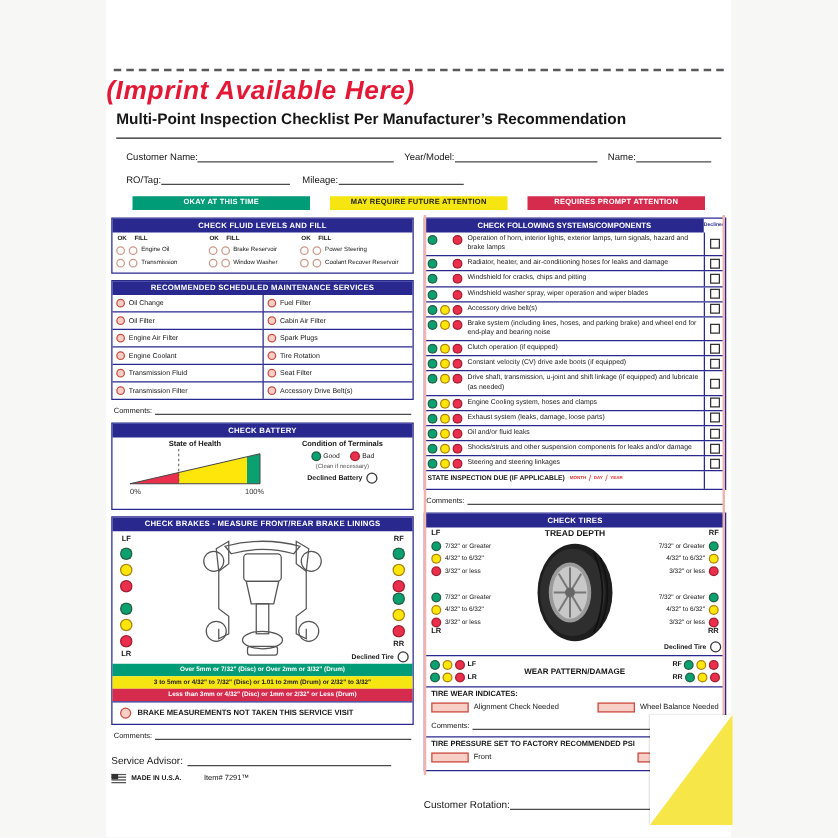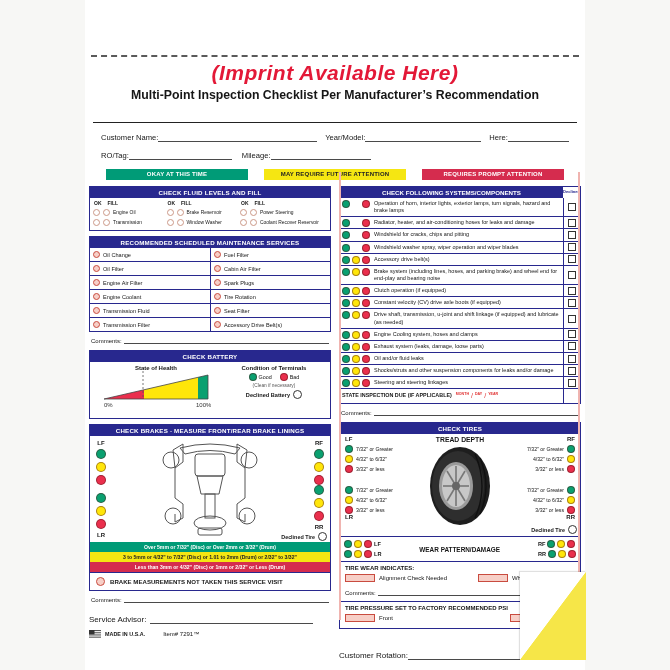--- a/index.html
+++ b/index.html
@@ -1,21 +1,21 @@
 <!DOCTYPE html>
 <html style="--navy: #28288e; --green: #0aa070; --yellow: #ffe60a; --red: #ea2f4d; --red2: #e03030; --bargreen: #009b77; --baryellow: #f5e612; --barred: #d52c4e; --imprint: #e31837; --pinkfill: #f7cfc7; --pinkbrd: #c94b3f; --curl: #f6e648;"><head>
 <meta charset="utf-8">
 <style>
   * { margin:0; padding:0; box-sizing:border-box; }
   body { background:#f4f4f2; font-family:"Liberation Sans", sans-serif; }
   #stage { position:relative; width:670px; height:670px; background:#f7f7f5; overflow:hidden; }
   .sheet { position:absolute; left:85px; top:0; width:500px; height:670px; background:#fff; color:#161616; }
   .perf { border-top:2px dashed #5a5a5a; margin:55px 6px 0 6px; }
-  .imprint { text-align:center; font-style:italic; font-weight:bold; font-size:21px; color:var(--imprint); margin-top:4px; letter-spacing:.5px; }
-  .title { text-align:center; font-weight:bold; font-size:12.3px; margin:3px 8px 10px; padding-bottom:20px; border-bottom:1.4px solid #222; }
+  .imprint { text-align:left; font-style:italic; font-weight:bold; font-size:21px; color:var(--imprint); margin-top:4px; letter-spacing:.5px; }
+  .title { font-weight:bold; font-size:12.3px; margin:3px 8px 10px; padding-bottom:8px; border-bottom:1.4px solid #222; }
   .fields { margin:4px 16px 0; font-size:7.6px; }
   .frow { display:flex; align-items:flex-end; margin-top:9px; }
   .line { border-bottom:1px solid #4a4a4a; height:8px; }
   .legend { display:flex; gap:16px; margin:9px 21px 0; }
   .lbar { flex:1; height:11px; line-height:11px; font-size:6px; font-weight:bold; text-align:center; letter-spacing:.2px; }
   .cols { display:flex; gap:8px; margin:6px 4px 0; }
   .col { flex:1; min-width:0; }
   .box { border:1.4px solid var(--navy); margin-bottom:5px; background:#fff; }
   .bhead { background:var(--navy); color:#fff; font-weight:bold; font-size:6.2px; text-align:center; padding:2px 1px; letter-spacing:.2px; }
   .dot { width:7px; height:7px; border-radius:50%; display:inline-block; flex:none; border:1px solid rgba(70,10,10,.45); }
@@ -114,21 +114,21 @@
     <div class="perf"></div>
     <div class="imprint">(Imprint Available Here)</div>
     <div class="title">Multi-Point Inspection Checklist Per Manufacturer’s Recommendation</div>
 
     <div class="fields">
       <div class="frow">
         <span>Customer Name:</span>
         <span class="line" style="flex:2.6"></span>
         <span style="margin-left:8px">Year/Model:</span>
         <span class="line" style="flex:1.9"></span>
-        <span style="margin-left:8px">Here:</span>
+        <span style="margin-left:8px">Name:</span>
         <span class="line" style="flex:1"></span>
       </div>
       <div class="frow">
         <span>RO/Tag:</span>
         <span class="line" style="width:103px"></span>
         <span style="margin-left:10px">Mileage:</span>
         <span class="line" style="width:100px"></span>
       </div>
     </div>
 

